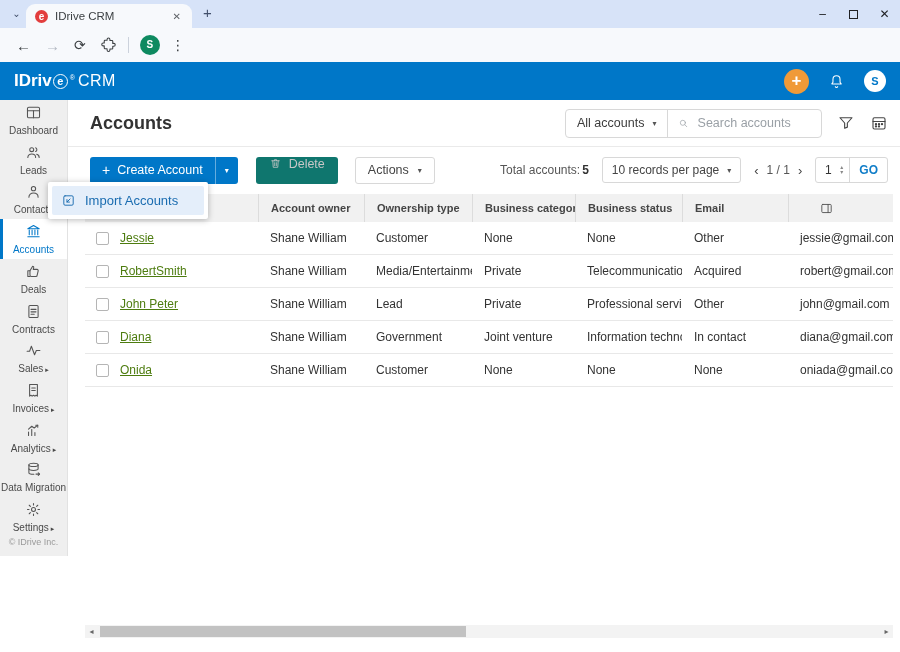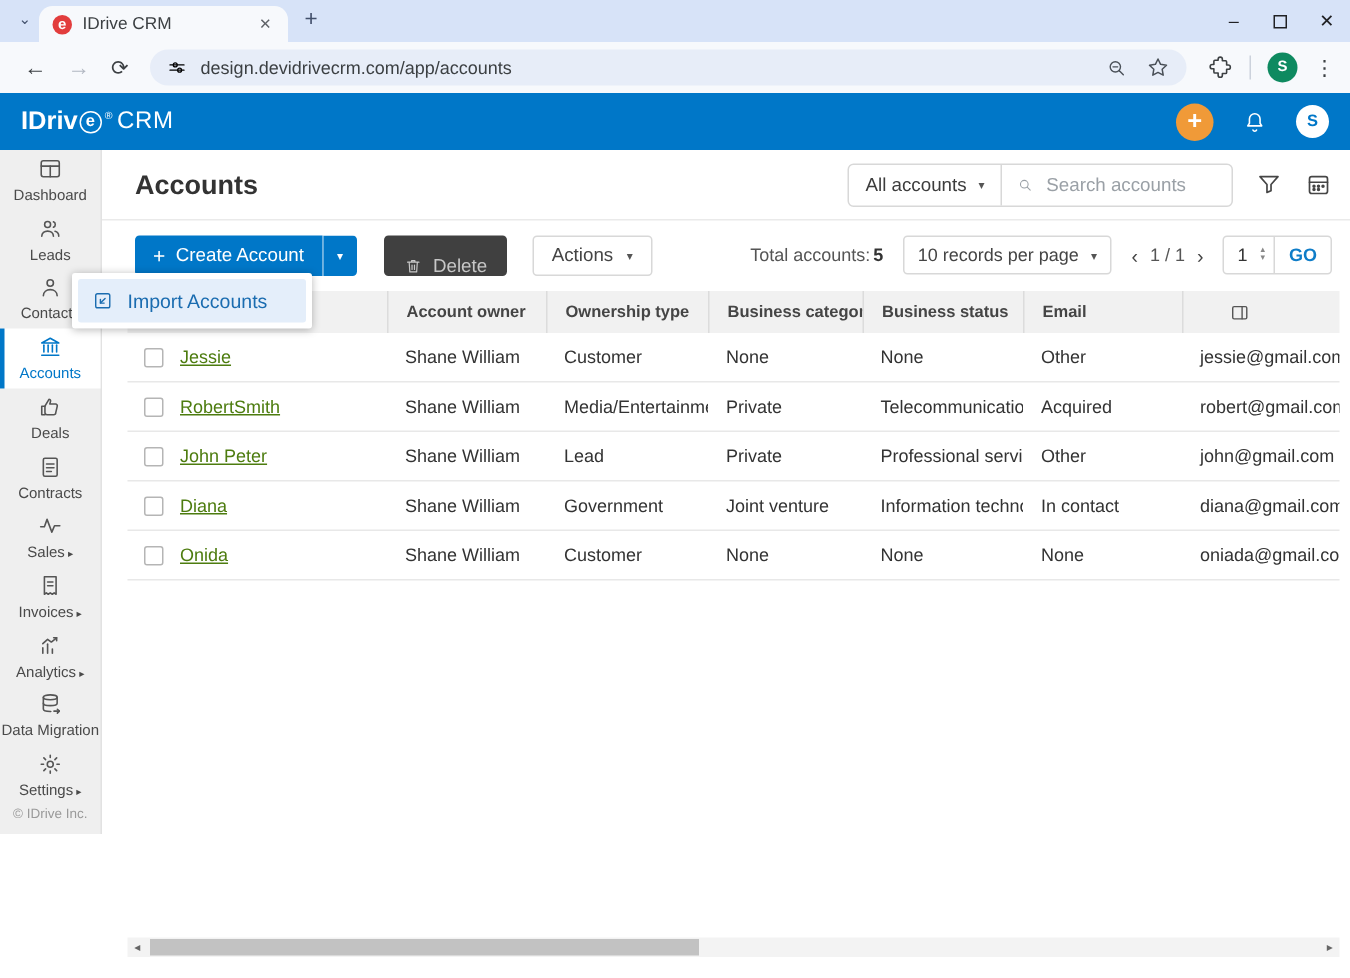--- a/index.html
+++ b/index.html
@@ -84,22 +84,22 @@
   .hd-ic { color:#454545; cursor:pointer; }
 
   
   .action-row { height:46px; display:flex; align-items:center; padding:0 12px 0 22px; }
   .create-btn { height:27px; background:#0077c8; color:#fff; font-size:12.5px; display:flex;
     align-items:center; gap:7px; padding:0 12px; border-radius:3px 0 0 3px; cursor:pointer; }
   .create-plus { font-size:14px; }
   .create-caret { height:27px; width:23px; background:#0077c8; border-left:1px solid rgba(255,255,255,.4);
     border-radius:0 3px 3px 0; color:#fff; font-size:8px; display:flex; align-items:center;
     justify-content:center; cursor:pointer; }
-  .delete-btn { margin-left:18px; height:27px; background:#404040; color:#c7c7c7; font-size:12.5px;
-    border-radius:3px; display:flex; align-items:flex-end; gap:7px; padding:0 13px; }
+  .delete-btn { margin-left:18px; height:27px; background:#0f766e; color:#c7c7c7; font-size:12.5px;
+    border-radius:3px; display:flex; align-items:flex-start; gap:7px; padding:0 13px; }
   .actions-btn { margin-left:17px; height:27px; background:#fff; border:1px solid #d8d8d8; border-radius:3px;
     color:#444; font-size:12.5px; display:flex; align-items:center; gap:9px; padding:0 12px; cursor:pointer; }
   .row-right { margin-left:auto; display:flex; align-items:center; gap:13px; }
   .total { font-size:12px; color:#555; }
   .total b { color:#333; font-weight:bold; margin-left:2px; }
   .records-select { height:26px; border:1px solid #d8d8d8; border-radius:3px; display:flex; align-items:center;
     gap:8px; padding:1px 9px; font-size:12px; color:#444; cursor:pointer; }
   .pager { display:flex; align-items:center; gap:8px; font-size:12px; color:#555; }
   .pg-ch { font-size:13px; color:#444; cursor:pointer; }
   .goto { height:26px; border:1px solid #d8d8d8; border-radius:3px; display:flex; align-items:center; }
@@ -156,37 +156,20 @@
         <span class="maxbox"></span>
       </div>
     <div class="winbtn">✕</div>
   </div>
 </div>
 
 <div class="toolbar">
   <span class="navic" style="margin-left:16px">←</span>
   <span class="navic dis" style="margin-left:14px">→</span>
   <span class="navic" style="margin-left:14px;font-size:14px">⟳</span>
-  <div class="omnibox">
-    <svg class="ic" width="14" height="14" viewBox="0 0 24 24">
-      <line x1="4" y1="9" x2="20" y2="9"></line>
-        <circle cx="10" cy="9" r="2.2"></circle>
-      <line x1="4" y1="15" x2="20" y2="15"></line>
-        <circle cx="15" cy="15" r="2.2"></circle>
-    </svg>
-    <span class="url">design.devidrivecrm.com/app/accounts</span>
-    <svg class="ic omni-ic" width="15" height="15" viewBox="0 0 24 24">
-      <circle cx="10.5" cy="10.5" r="5.5"></circle>
-        <line x1="14.7" y1="14.7" x2="19" y2="19"></line>
-        <line x1="8" y1="10.5" x2="13" y2="10.5"></line>
-    </svg>
-    <svg class="ic omni-ic" width="16" height="16" viewBox="0 0 24 24">
-      <path d="M12 3.5l2.6 5.3 5.9.9-4.3 4.1 1 5.9-5.2-2.8-5.2 2.8 1-5.9L3.5 9.7l5.9-.9L12 3.5z"></path>
-    </svg>
-  </div>
   <div class="tb-right">
     <svg class="ic" width="17" height="17" viewBox="0 0 24 24" style="color:#3c4043">
       <path d="M10 3.5a2 2 0 0 1 4 0v1.5h3a1 1 0 0 1 1 1v3h1.5a2 2 0 0 1 0 4H18v3a1 1 0 0 1-1 1h-3v1.5a2 2 0 0 1-4 0V16.5H7a1 1 0 0 1-1-1v-3H4.5a2 2 0 0 1 0-4H6v-3a1 1 0 0 1 1-1h3V3.5z"></path>
     </svg>
     <div class="tb-div"></div>
     <div class="profile">S</div>
     <span class="dots">⋮</span>
   </div>
 </div>
 

